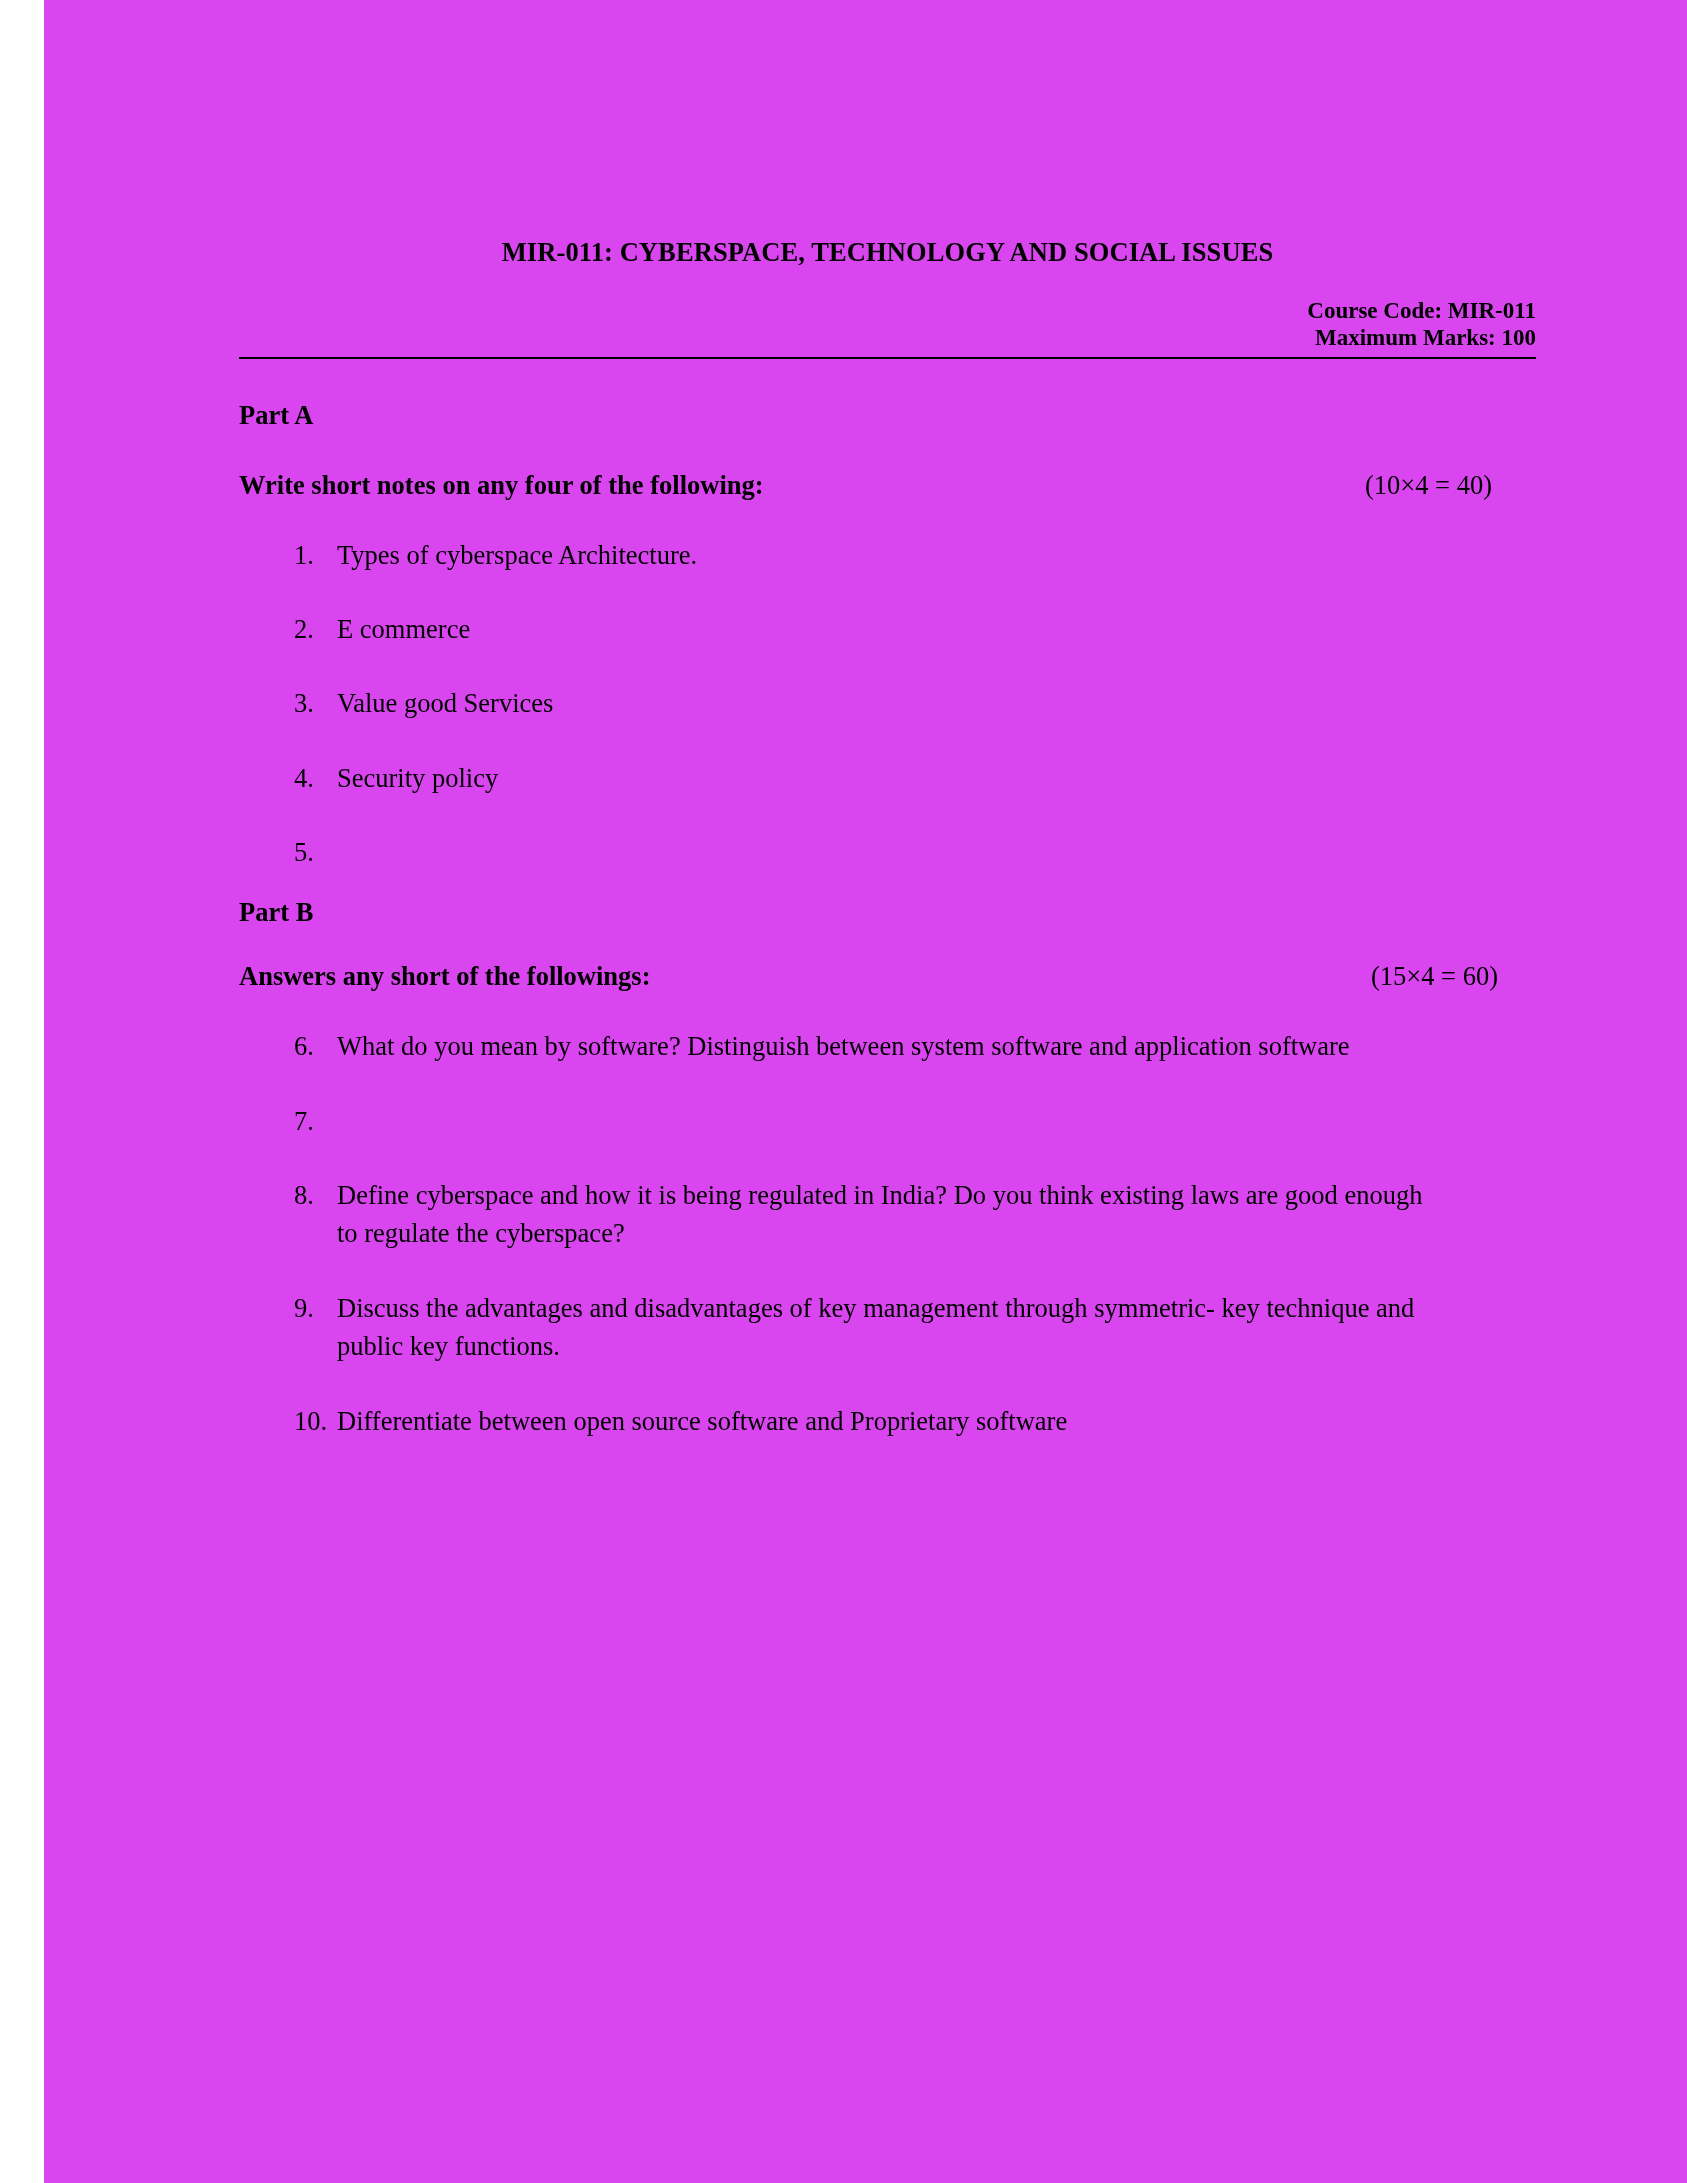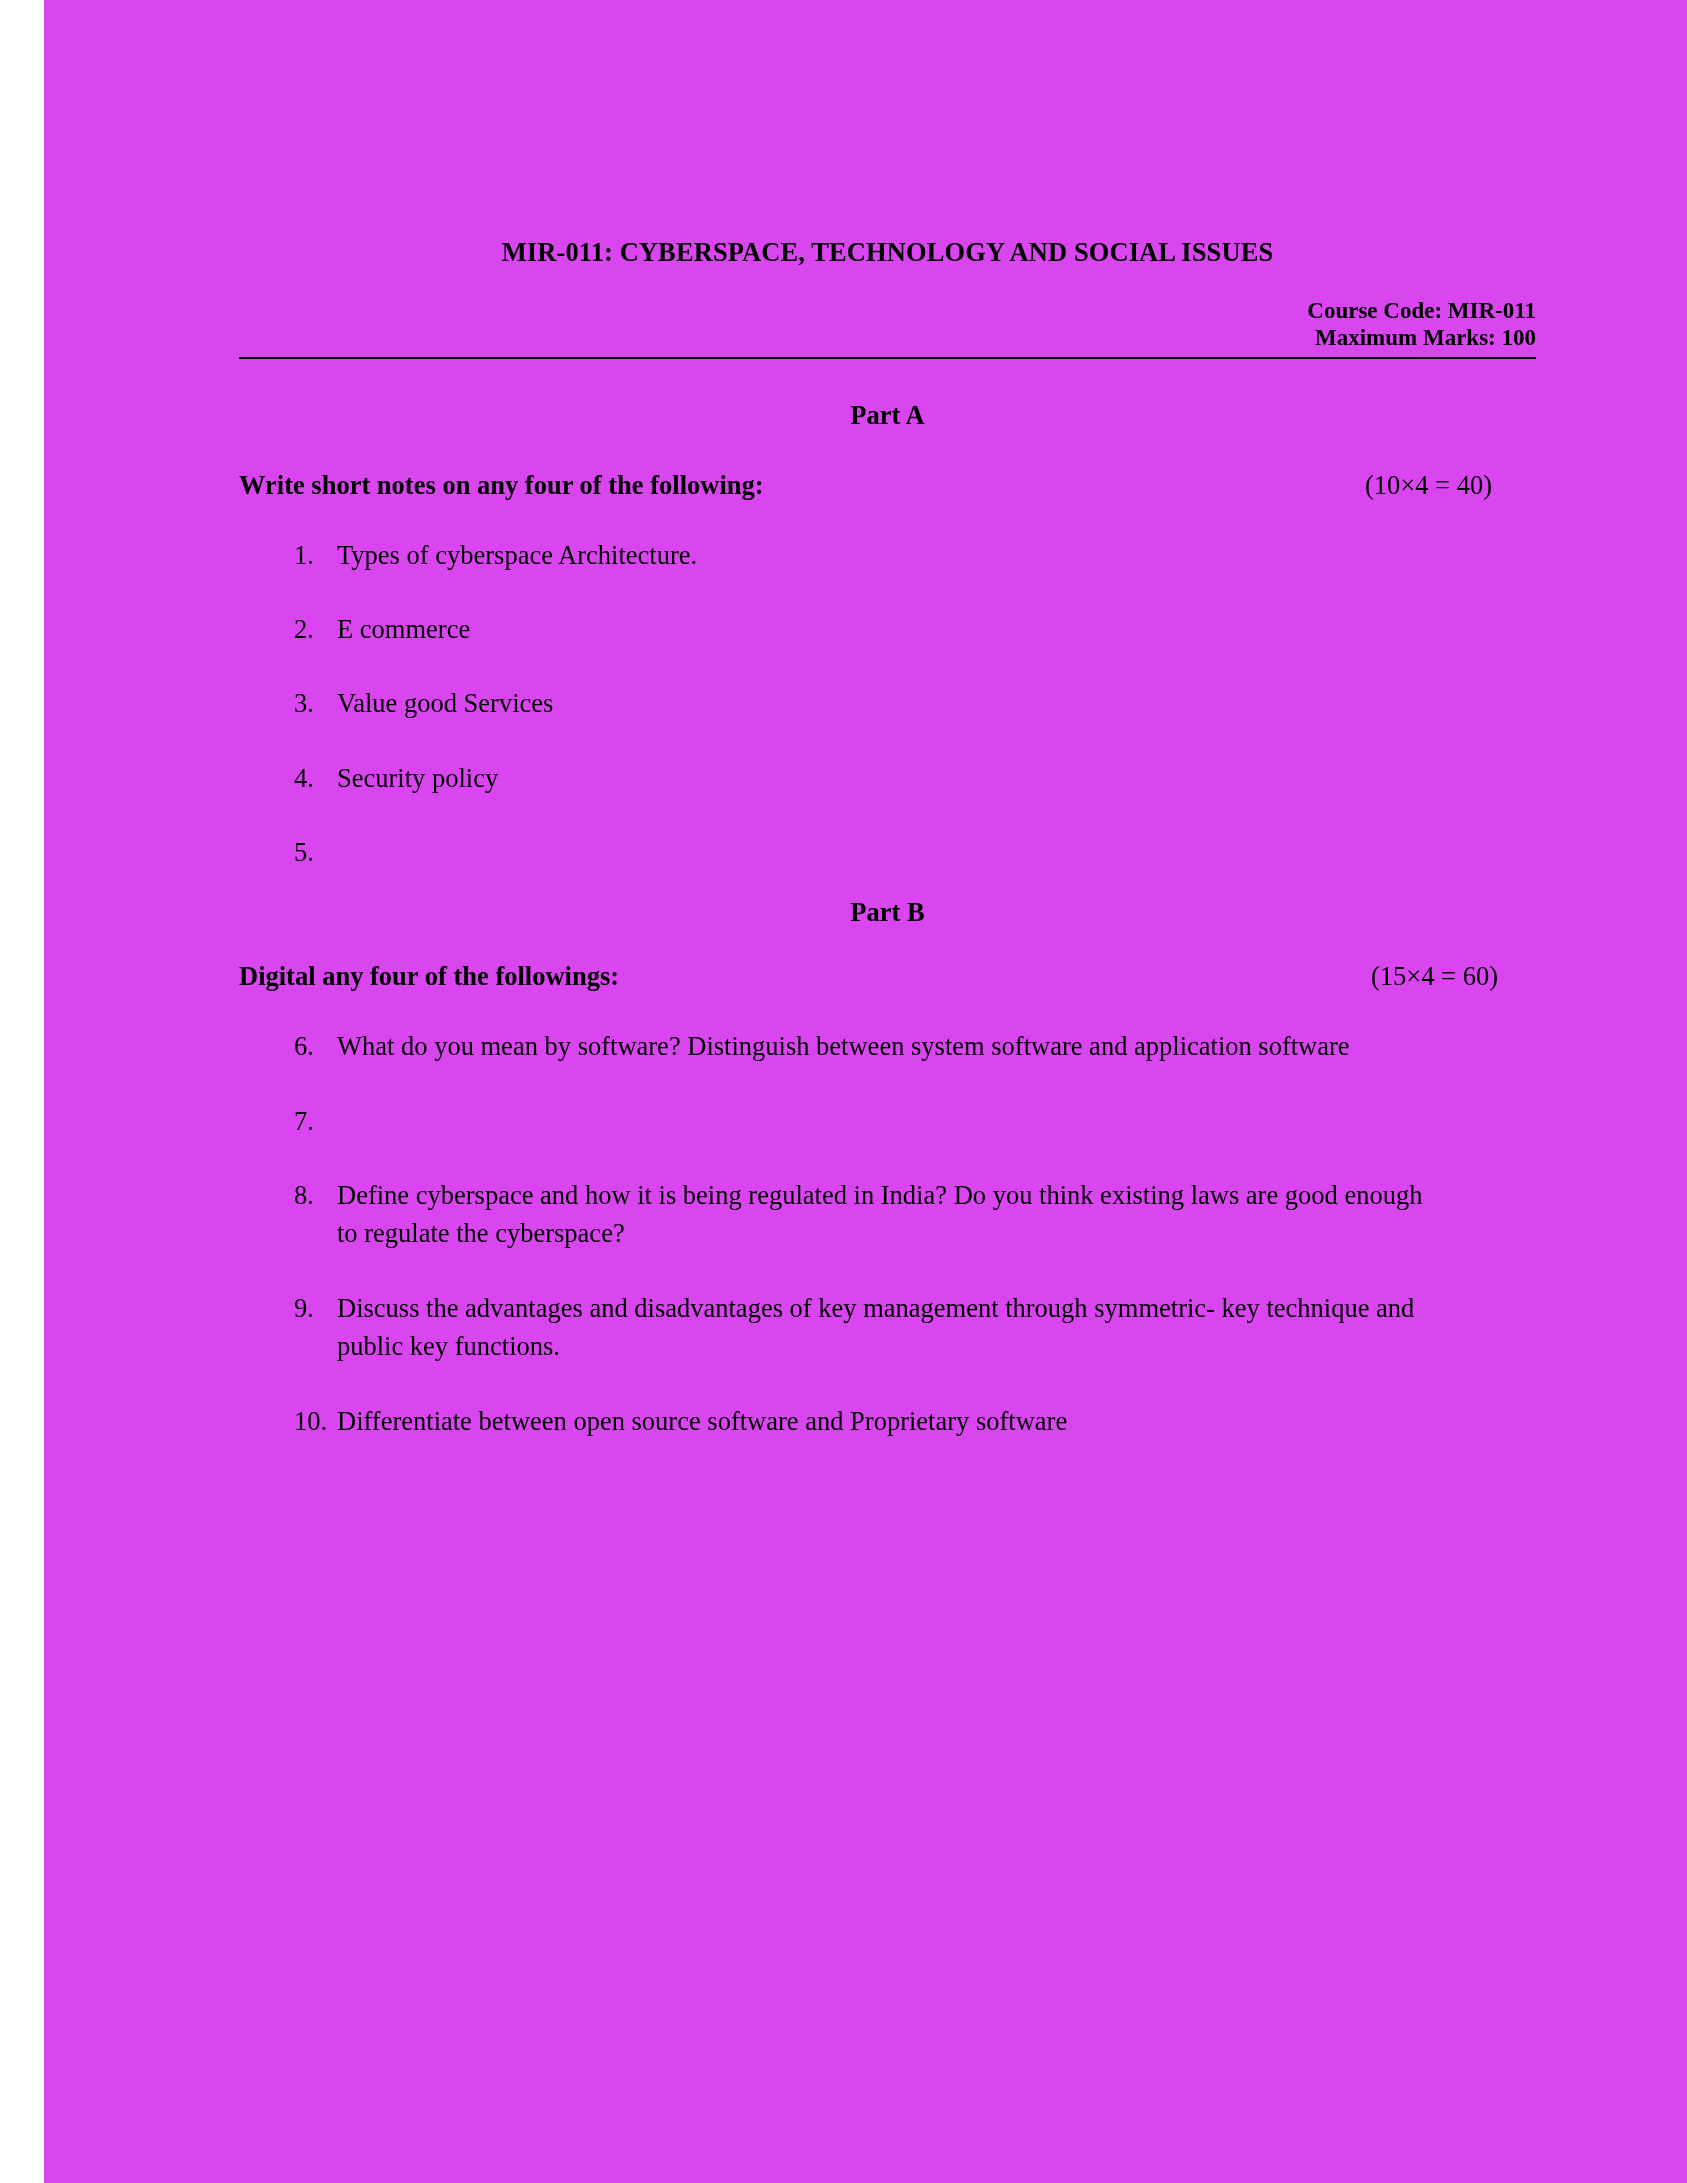--- a/index.html
+++ b/index.html
@@ -49,21 +49,20 @@
   .rule {
     border: none;
     border-top: 2.6px solid #000000;
     margin: 6px 0 0 0;
     width: 100%;
     height: 0;
   }
 
   
   .part-heading {
-    text-align: center;
     font-weight: bold;
     font-size: 26.5px;
     line-height: 1.2;
     margin: 0;
   }
   #part-a-heading { padding-top: 41px; }
   #part-b-heading { padding-top: 25px; }
 
   
   .instruction-row {
@@ -160,21 +159,21 @@
           <span class="q-text">Security policy</span>
         </li>
         <li class="q-item">
           <span class="q-num">5.</span>
         </li>
       </ol>
 
     <h2 class="part-heading" id="part-b-heading">Part B</h2>
 
     <div class="instruction-row" id="instruction-b">
-      <span class="instruction-text">Digital any four of the followings:</span>
+      <span class="instruction-text">Answers any short of the followings:</span>
       <span class="instruction-marks">(15×4 = 60)</span>
     </div>
 
     <ol class="q-list" id="list-part-b">
         <li class="q-item">
           <span class="q-num">6.</span>
           <span class="q-text">What do you mean by software? Distinguish between system software and application software</span>
         </li>
         <li class="q-item">
           <span class="q-num">7.</span>

